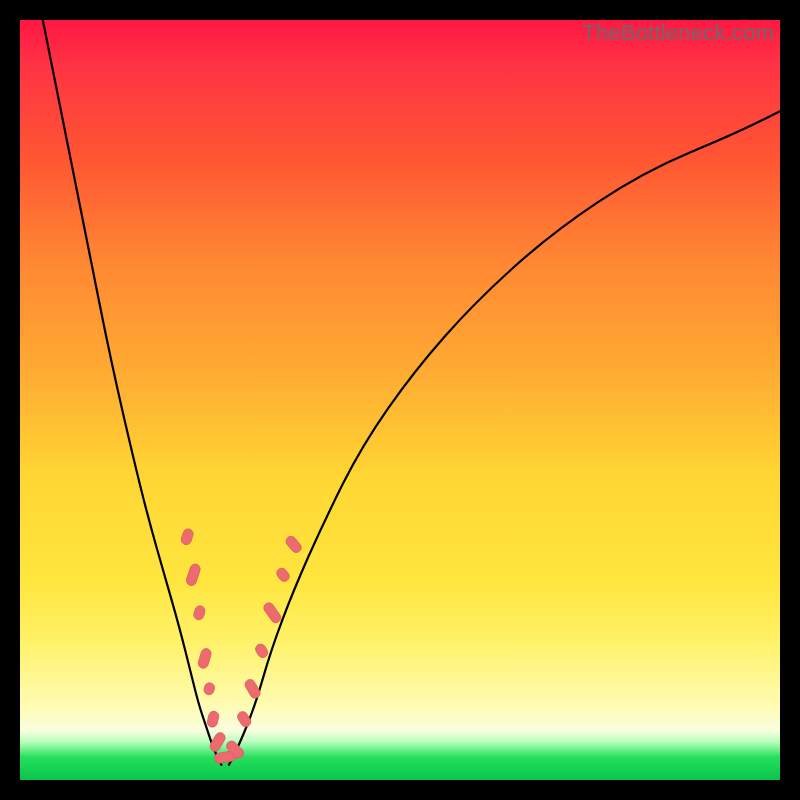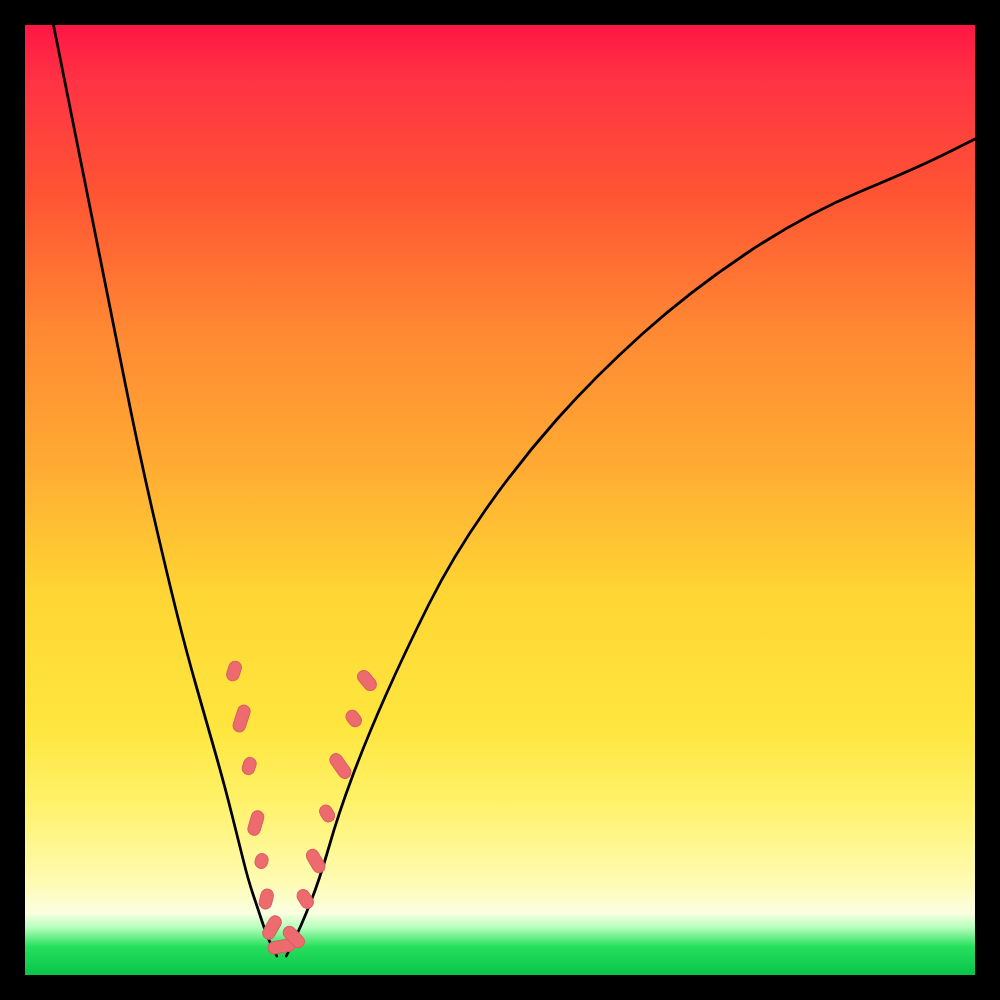--- a/index.html
+++ b/index.html
@@ -61,20 +61,21 @@
   .marker-pill {
     fill: #ed6b6f;
     stroke: #d85e63;
     stroke-width: 0.8;
   }
 </style>
 </head>
 <body>
 
 <div class="frame">
+  <div class="watermark">TheBottleneck.com</div>
 
   <svg class="plot" viewBox="0 0 760 760">
     <g id="curve-layer">
         <path d="M 22.8 0 Q 22.8 0 34.2 57 Q 45.6 114 57 171 Q 68.39999999999999 228 79.8 285 Q 91.2 341.99999999999994 102.6 391.4 Q 114 440.8 121.60000000000001 471.2 Q 129.20000000000002 501.59999999999997 136.8 528.1999999999999 Q 144.4 554.8 152 581.4 Q 159.6 608 165.3 630.8 Q 171 653.6 174.8 668.8 Q 178.6 684 182.39999999999998 695.4 Q 186.2 706.8 190 718.2 Q 193.8 729.6 197.60000000000002 737.2 T 201.4 744.8" class="curve"></path>
         <path d="M 209.00000000000003 744.8 Q 209.00000000000003 744.8 214.7 733.4 Q 220.39999999999998 722 228 703 Q 235.6 684 243.2 657.4 Q 250.8 630.8 262.2 600.4 Q 273.59999999999997 570 288.79999999999995 535.8 Q 304 501.59999999999997 323 463.6 Q 342 425.6 368.6 387.6 Q 395.2 349.59999999999997 425.6 315.4 Q 456 281.2 494 247.00000000000003 Q 532 212.80000000000007 577.5999999999999 182.40000000000003 Q 623.1999999999999 152 668.8 133 Q 714.4 114 737.2 102.60000000000002 T 760 91.20000000000005" class="curve"></path>
       </g>
     <g id="marker-layer">
         <rect x="-8" y="-5" width="16" height="10" rx="5" ry="5" class="marker-pill" transform="translate(167.2 516.8) rotate(-72)"></rect>
         <rect x="-11" y="-5" width="22" height="10" rx="5" ry="5" class="marker-pill" transform="translate(173.28 554.8) rotate(-72)"></rect>
         <rect x="-7" y="-5" width="14" height="10" rx="5" ry="5" class="marker-pill" transform="translate(179.36 592.8) rotate(-73)"></rect>

